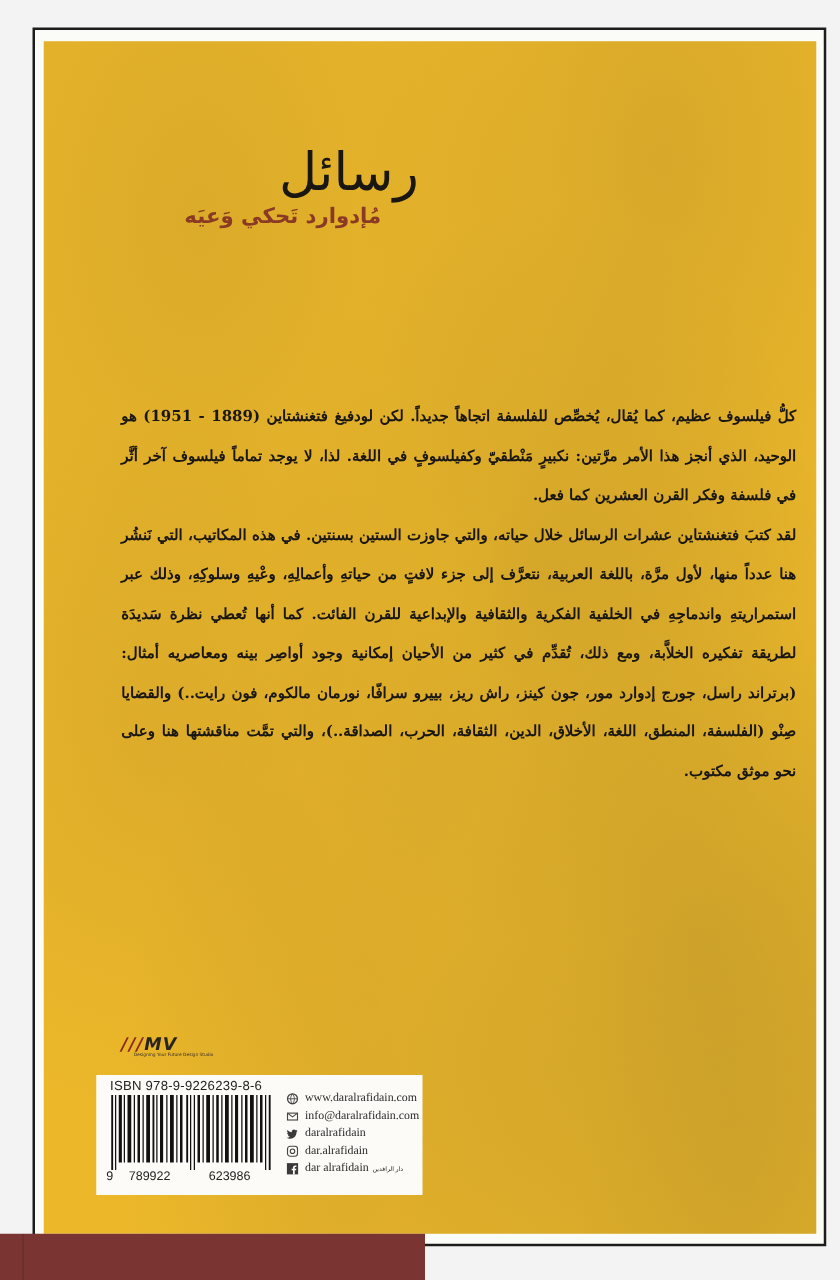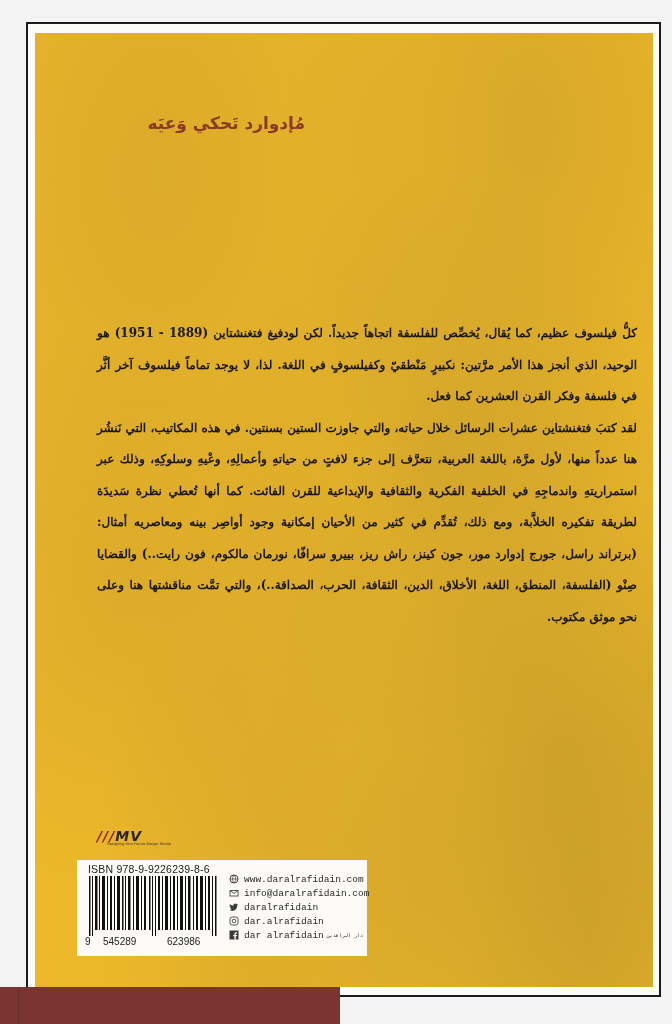--- a/index.html
+++ b/index.html
@@ -117,21 +117,20 @@
       margin-top: -2px;
       margin-left: 10px;
     }
     .label {
       position: absolute;
       left: 42px;
       top: 827px;
       width: 261px;
       height: 96px;
       background: #fcfbf8;
-      padding-left: 29px;
     }
     .isbn-text {
       position: absolute;
       left: 11px;
       top: 3px;
       font-family: "Liberation Sans", sans-serif;
       font-size: 10.5px;
       color: #222;
       letter-spacing: 0.2px;
     }
@@ -158,21 +157,21 @@
     .contacts {
       position: absolute;
       left: 152px;
       top: 12px;
       width: 110px;
     }
     .contact {
       display: flex;
       align-items: center;
       height: 14px;
-      font-family: Liberation Mono, monospace;
+      font-family: Liberation Serif, serif;
       font-size: 9.5px;
       color: #2a2a2a;
       white-space: nowrap;
     }
     .contact .ic {
       width: 10px;
       height: 10px;
       margin-right: 5px;
       display: inline-flex;
       align-items: center;
@@ -202,20 +201,21 @@
     }
   </style>
 </head>
 <body>
 
 <div class="frame"></div>
 
 <div class="cover">
 
   <div class="title-block">
+    <div class="title-line1">رسائل</div>
     <div class="subtitle">مُإدوارد تَحكي وَعيَه</div>
   </div>
 
   <div class="body-text">
     <p>كلُّ فيلسوف عظيم، كما يُقال، يُخصِّص للفلسفة اتجاهاً جديداً. لكن لودفيغ فتغنشتاين (1889 - 1951) هو الوحيد، الذي أنجز هذا الأمر مرَّتين: نكبيرٍ مَنْطقيّ وكفيلسوفٍ في اللغة. لذا، لا يوجد تماماً فيلسوف آخر أثَّر في فلسفة وفكر القرن العشرين كما فعل.</p>
     <p>لقد كتبَ فتغنشتاين عشرات الرسائل خلال حياته، والتي جاوزت الستين بسنتين. في هذه المكاتيب، التي نَنشُر هنا عدداً منها، لأول مرَّة، باللغة العربية، نتعرَّف إلى جزء لافتٍ من حياتهِ وأعمالِهِ، وعْيهِ وسلوكِهِ، وذلك عبر استمراريتهِ واندماجِهِ في الخلفية الفكرية والثقافية والإبداعية للقرن الفائت. كما أنها تُعطي نظرة سَديدَة لطريقة تفكيره الخلاَّبة، ومع ذلك، تُقدِّم في كثير من الأحيان إمكانية وجود أواصِر بينه ومعاصريه أمثال: (برتراند راسل، جورج إدوارد مور، جون كينز، راش ريز، بييرو سرافّا، نورمان مالكوم، فون رايت..) والقضايا صِنْو (الفلسفة، المنطق، اللغة، الأخلاق، الدين، الثقافة، الحرب، الصداقة..)، والتي تمَّت مناقشتها هنا وعلى نحو موثق مكتوب.</p>
   </div>
 
   <div class="logo">
     <div class="logo-mark">
@@ -262,21 +262,21 @@
         <rect x="113" y="0" width="3" height="54"></rect>
         <rect x="118" y="0" width="1" height="54"></rect>
         <rect x="121" y="0" width="2" height="54"></rect>
         <rect x="125" y="0" width="1" height="60"></rect>
         <rect x="128" y="0" width="1.5" height="60"></rect>
       </g>
     </svg>
 
     <div class="barcode-digits">
       <span style="left:0px;">9</span>
-      <span style="left:18px;">545289</span>
+      <span style="left:18px;">789922</span>
       <span style="left:82px;">623986</span>
     </div>
 
     <div class="contacts">
       <div class="contact">
         <span class="ic">
           <svg width="10" height="10" viewBox="0 0 10 10">
               <circle cx="5" cy="5" r="4" fill="none" stroke="#444" stroke-width="1"></circle>
               <path d="M1 5h8M5 1c-2 2.5-2 5.5 0 8M5 1c2 2.5 2 5.5 0 8" fill="none" stroke="#444" stroke-width="0.7"></path>
             </svg>

